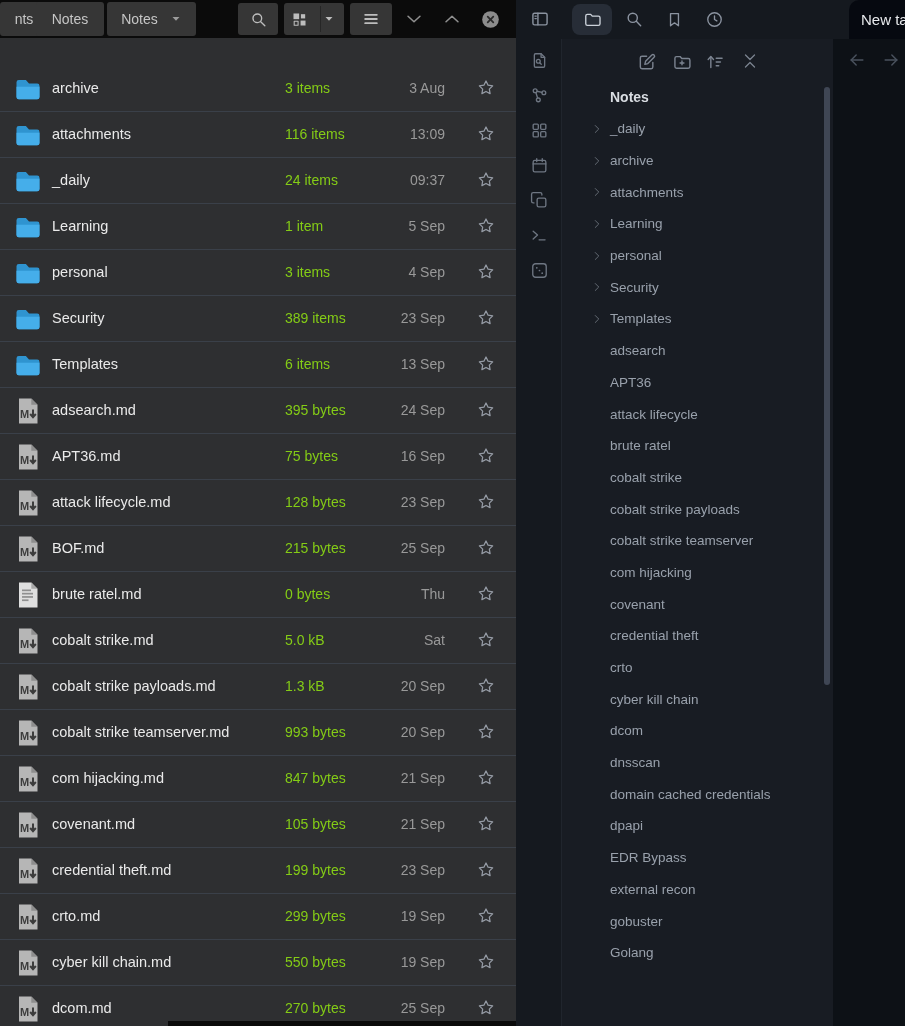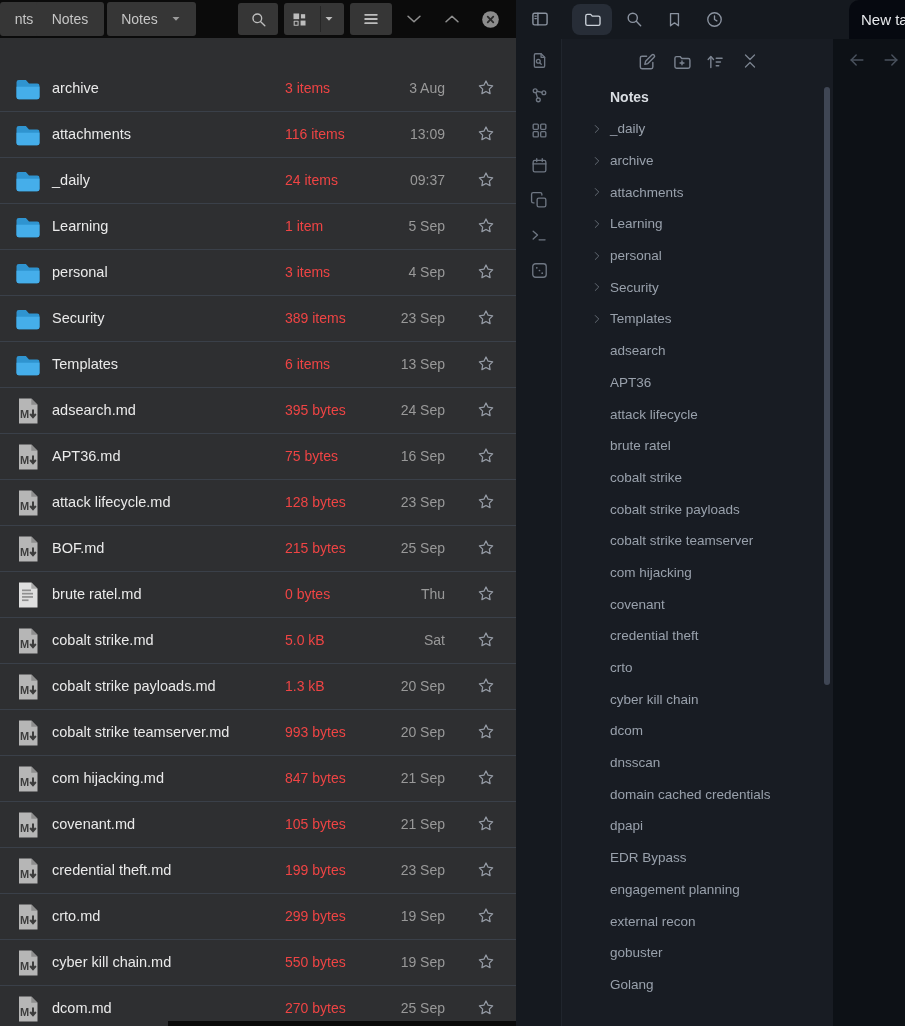--- a/index.html
+++ b/index.html
@@ -26,21 +26,21 @@
              color:#909090; font-size:14px; font-weight:bold;margin-top:44px; }
   .theader .hlabel { position:absolute; top:0; line-height:28px; }
   .theader .hsep { position:absolute; top:3px; bottom:3px; width:1px; background:#313131; }
   .theader .hcaret { position:absolute; left:252px; top:5px; color:#9a9a9a; }
 
   #rows { position:absolute; left:0; top:66px; width:516px; }
   .frow { position:relative; width:516px; height:46px; background:#2e2f31;
           border-bottom:1px solid #3a4049; }
   .ricon { position:absolute; left:12px; top:7px; width:32px; height:32px; }
   .rname { position:absolute; left:52px; top:0; line-height:45px; color:#eaeaea; font-size:14.5px; white-space:nowrap; }
-  .rsize { position:absolute; left:285px; top:0; line-height:45px; color:#ef4444; font-size:14px; white-space:nowrap; }
+  .rsize { position:absolute; left:285px; top:0; line-height:45px; color:#84cc16; font-size:14px; white-space:nowrap; }
   .rmod  { position:absolute; right:71px; top:0; line-height:45px; color:#999; font-size:14px; white-space:nowrap; }
   .rstar { position:absolute; left:476px; top:12px; width:20px; height:20px; color:#969ca6; }
 
   .hscroll { position:absolute; left:168px; right:0; bottom:0; height:5px; background:#0a0a0a; }
 
   
   #right-window { position:absolute; left:516px; top:0; width:389px; height:1026px; background:#0d1015;padding-left:28px; }
 
   .rw-topbg { position:absolute; left:0; top:0; right:0; height:39px; background:#15191f;
               border-radius:0 0 10px 0; z-index:2; }
@@ -835,24 +835,20 @@
   <div class="titem">
 
     <span class="tlabel">dpapi</span>
   </div>
 
   <div class="titem">
 
     <span class="tlabel">EDR Bypass</span>
   </div>
 
-  <div class="titem">
-
-    <span class="tlabel">engagement planning</span>
-  </div>
 
   <div class="titem">
 
     <span class="tlabel">external recon</span>
   </div>
 
   <div class="titem">
 
     <span class="tlabel">gobuster</span>
   </div>

